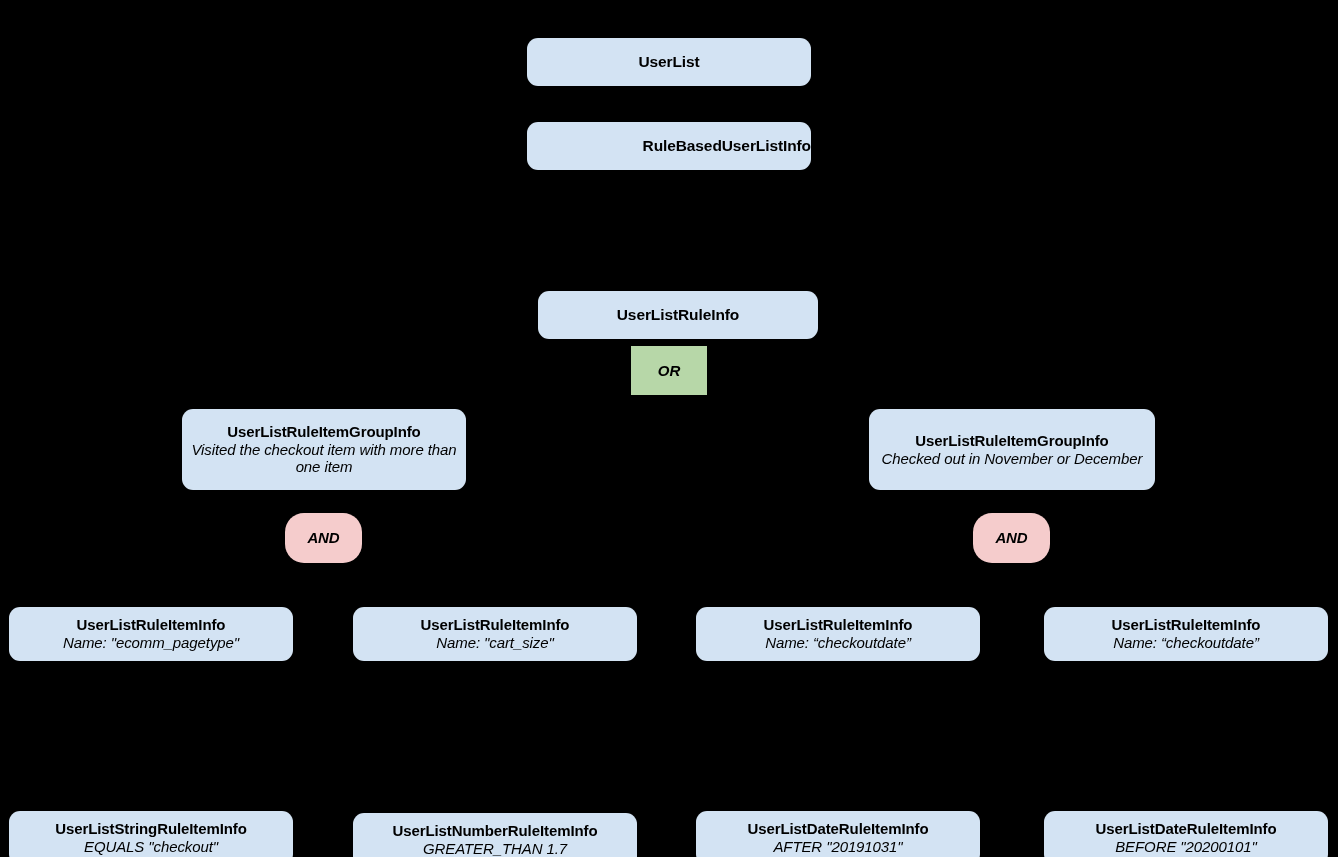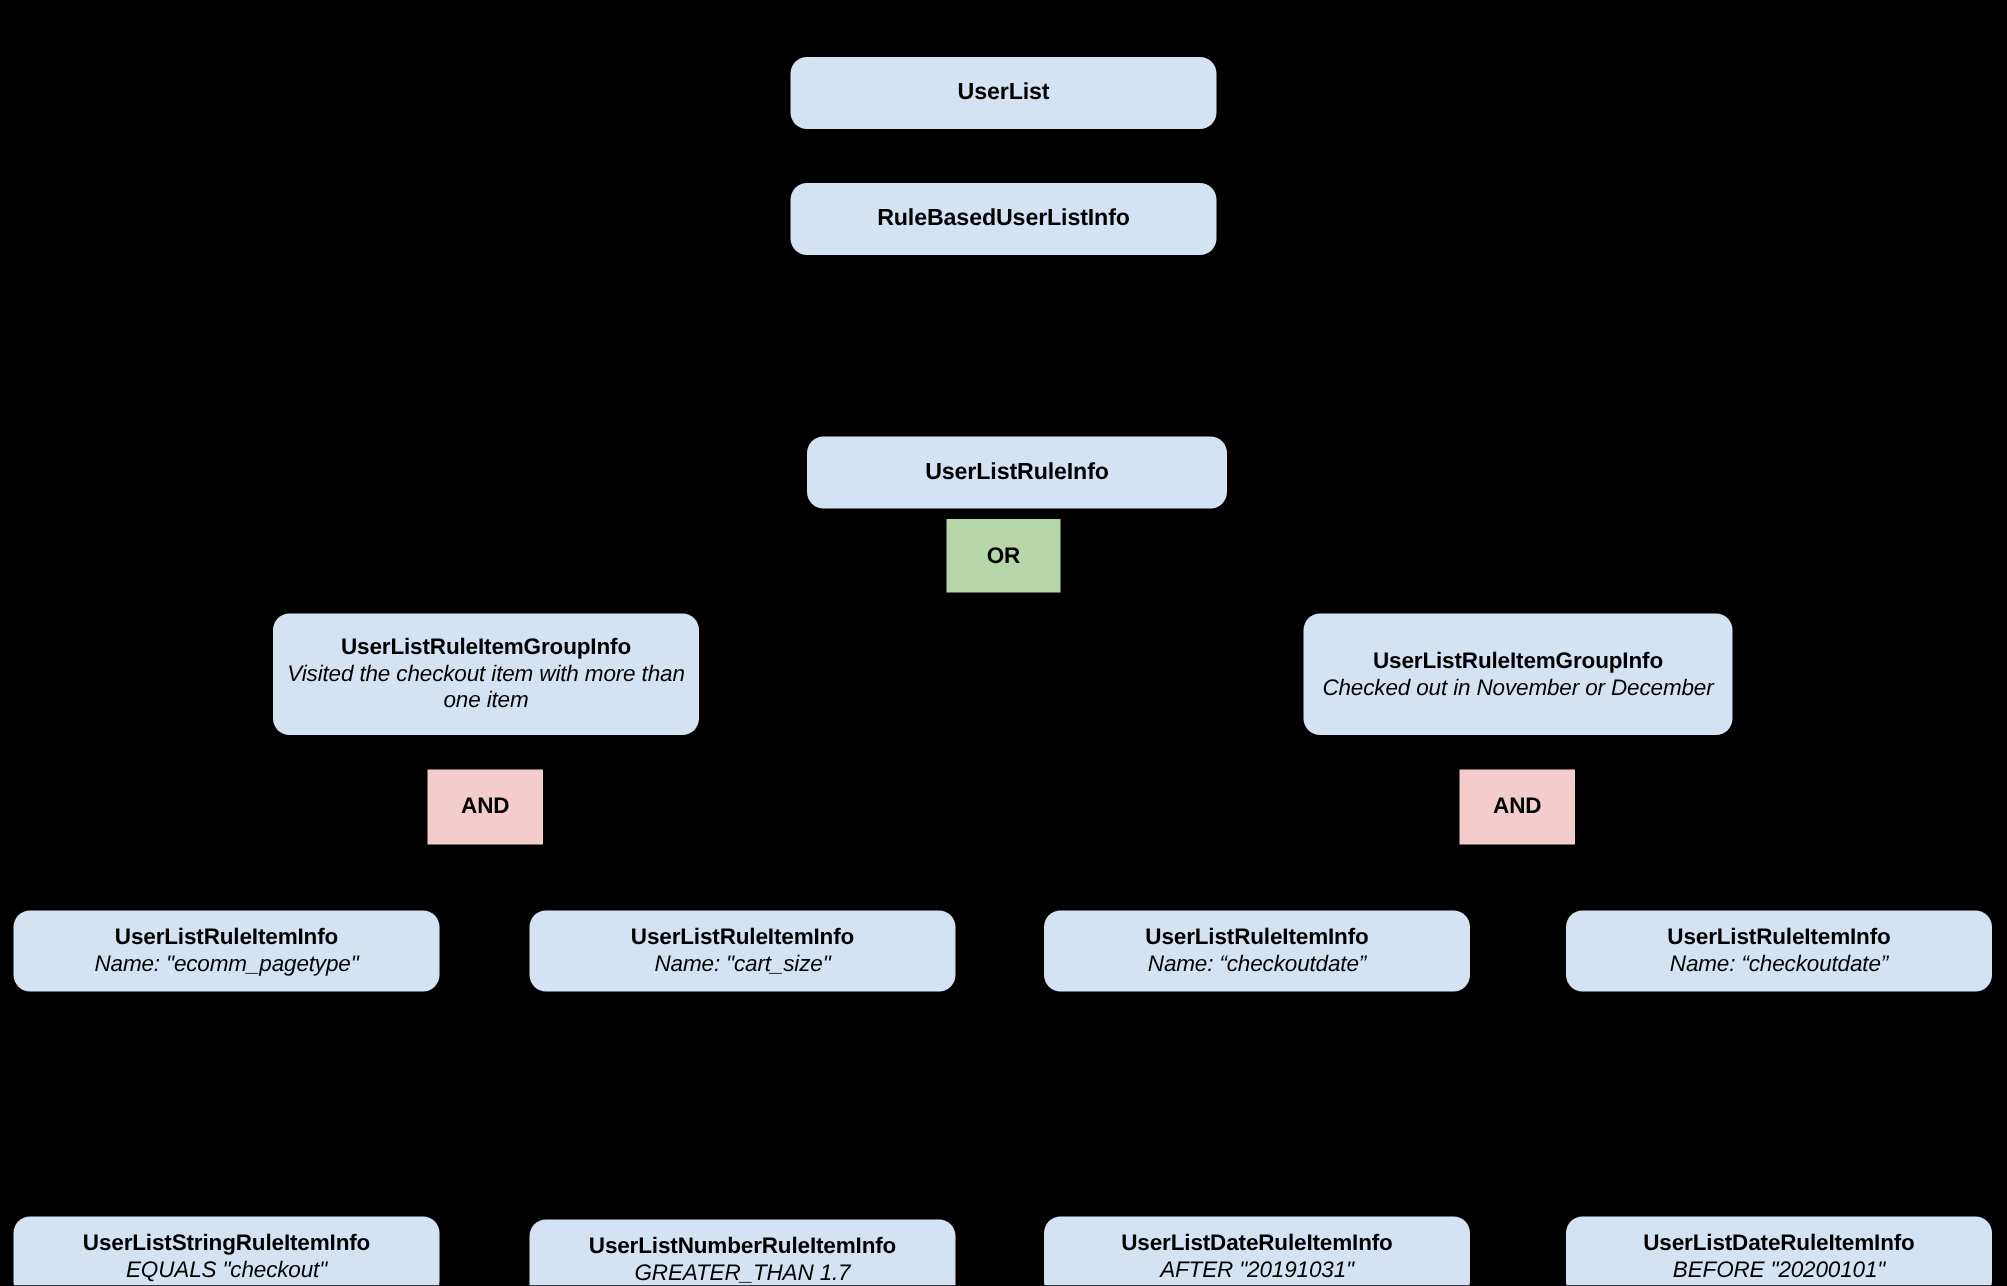--- a/index.html
+++ b/index.html
@@ -37,43 +37,44 @@
     color: #000000;
     line-height: 1.18;
   }
   .node.entity {
     background: #d3e3f3;
     border-radius: 11px;
     margin-top: 24px;
   }
   .node.op {
     border-radius: 0;
+    font-style: italic;
   }
   .node.op.or  { background: #b7d7a8; }
-  .node.op.and { background: #f5cccc; }
+  .node.op.and { background: #f5cccc; border-radius: 19px; }
   .title {
     font-weight: bold;
     font-size: 15px;
     letter-spacing: -0.1px;
     white-space: nowrap;
   }
   .title.big { font-size: 15.5px; }
   .subtitle {
     font-style: italic;
     font-size: 15px;
     letter-spacing: -0.1px;
   }
   .op .title {
     font-weight: bold;
     font-size: 15px;
   }
 
   
   #n-userlist          { left: 527px; top: 14px;  width: 284px; height: 48px; }
-  #n-rulebased         { left: 527px; top: 98px;  width: 284px; height: 48px; }
+  #n-rulebased         { left: 527px; top: 98px;  width: 284px; height: 48px; align-items: flex-end; }
   #n-expression        { left: 527px; top: 183px; width: 284px; height: 48px; }
   #n-rootrule          { left: 538px; top: 267px; width: 280px; height: 48px; }
   #n-or                { left: 631px; top: 346px; width: 76px;  height: 49px; }
   #n-group-left        { left: 182px; top: 385px; width: 284px; height: 81px; }
   #n-group-right       { left: 869px; top: 385px; width: 286px; height: 81px; }
   #n-and-left          { left: 285px; top: 513px; width: 77px;  height: 50px; }
   #n-and-right         { left: 973px; top: 513px; width: 77px;  height: 50px; }
   #n-item-1            { left: 9px;    top: 583px; width: 284px; height: 54px; }
   #n-item-2            { left: 353px;  top: 583px; width: 284px; height: 54px; }
   #n-item-3            { left: 696px;  top: 583px; width: 284px; height: 54px; }

